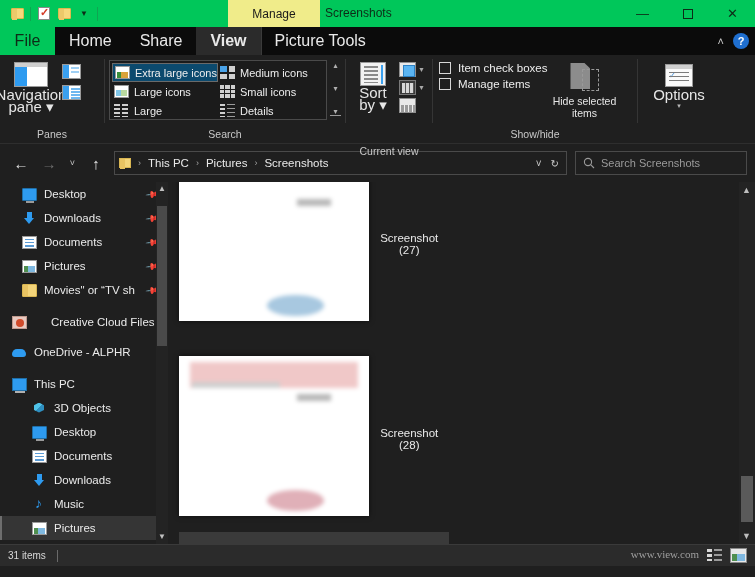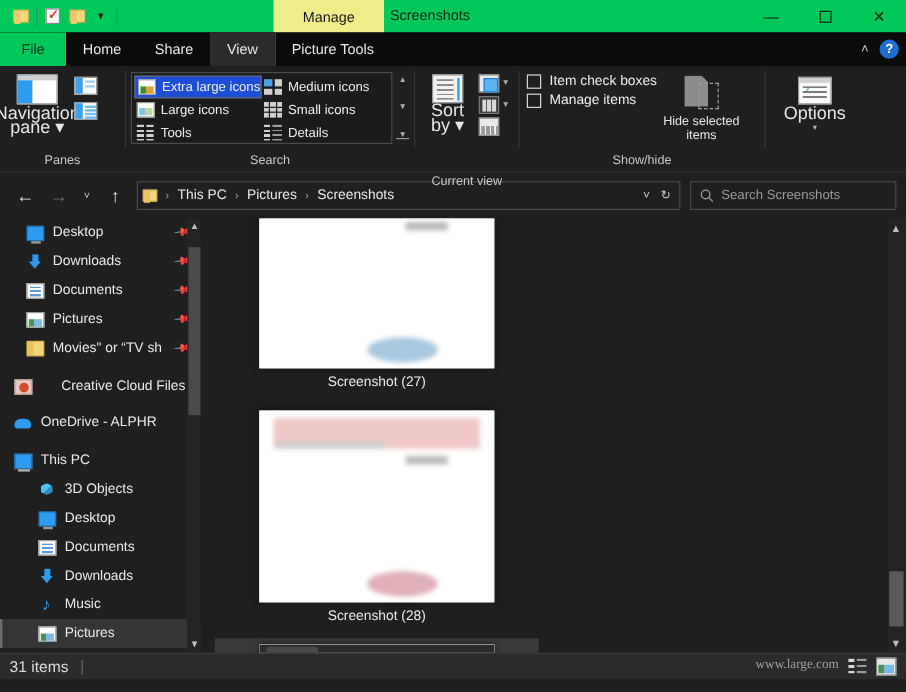--- a/index.html
+++ b/index.html
@@ -45,24 +45,24 @@
   .winctl div{
     width:45px;height:27px;display:flex;align-items:center;justify-content:center;
     font-size:13px; color:#0d2b17;
   }
   .winctl .sq{ width:10px;height:10px;border:1.4px solid #0d2b17; }
 
   
   .tabbar{ height:28px; background:#0b0b0b; display:flex; align-items:stretch; position:relative; }
   .tab{
     display:flex;align-items:center;justify-content:center;
-    font-size:12px; color:#e9e9e9; padding:0 14px; min-width:54px;
+    font-size:16px; color:#e9e9e9; padding:0 14px; min-width:54px;
   }
   .tab.file{ background:#00c75a; color:#0d2b17; font-weight:normal; min-width:55px; }
-  .tab.active{ background:#2b2b2b; }
+  .tab.active{ background:#2b2b2b;font-weight:bold; }
   .tab.ptools{ border-left:1px solid #3a3a3a; padding:0 13px; }
   .tabbar-right{ position:absolute; right:6px; top:0; height:28px; display:flex; align-items:center; gap:9px; }
   .chev-up{ font-size:11px; color:#cfcfcf; }
   .helpbtn{
     width:16px;height:16px;border-radius:50%;background:#1f6fd0;
     color:#fff;font-size:11px;font-weight:bold;display:flex;align-items:center;justify-content:center;
   }
 
   
   .ribbon{ height:89px; background:#1f1f1f; display:flex; border-bottom:1px solid #2e2e2e; position:relative; }
@@ -85,21 +85,21 @@
   .sp-icon.b:before{content:"";position:absolute;left:0;top:0;width:6px;height:100%;background:#3aa0ef;}
   .sp-icon.b:after{content:"";position:absolute;left:8px;top:2px;width:9px;height:1.5px;background:#6fb8f0;box-shadow:0 3px 0 #6fb8f0,0 6px 0 #6fb8f0,0 9px 0 #6fb8f0;}
 
   
   .g-layout{ width:240px; }
   .layout-box{
     border:1px solid #4a4a4a; background:#1b1b1b; width:218px; height:60px;
     display:flex; flex-wrap:wrap; align-content:flex-start; padding:2px 0 0 2px;
   }
   .lcell{ width:106px; height:19px; display:flex; align-items:center; gap:5px; padding-left:2px; font-size:11px; color:#ededed; }
-  .lcell.sel{ background:#1d4ed8; border:1px solid #6a6a6a; }
+  .lcell.sel{ background:#0c4a6e; border:1px solid #6a6a6a; }
   .licon{ width:15px;height:13px; flex:none; position:relative; }
   .li-xl{ background:#ffffff;border:1px solid #999; }
   .li-xl:after{content:"";position:absolute;left:1px;top:5px;width:11px;height:6px;background:linear-gradient(90deg,#3b8f3b 0 40%,#d9a23b 40% 100%);}
   .li-lg{ background:#ffffff;border:1px solid #999; }
   .li-lg:after{content:"";position:absolute;left:1px;top:4px;width:11px;height:6px;background:linear-gradient(90deg,#7fc5e8 0 45%,#b9d9a0 45% 100%);}
   .li-md{ display:grid;grid-template-columns:1fr 1fr;gap:2px; }
   .li-md i{ background:#cfcfcf; display:block; }
   .li-md i:nth-child(1){ background:#4aa3e8; }
   .li-sm{ display:grid;grid-template-columns:repeat(3,1fr);grid-template-rows:repeat(3,1fr);gap:1px; }
   .li-sm i{ background:#cfcfcf; }
@@ -214,21 +214,21 @@
   .ic-music:after{content:"\266A";position:absolute;left:3px;top:-3px;font-size:14px;color:#2e9bf0;}
   .pin{ margin-left:auto; margin-right:9px; font-size:10px; color:#9a9a9a; transform:rotate(40deg); }
   .sb-scroll{ position:absolute; right:0; top:0; width:12px; height:100%; background:#232323; }
   .sb-thumb{ position:absolute; right:1px; top:24px; width:10px; height:140px; background:#4a4a4a; }
   .sb-arrow{ position:absolute; right:1px; width:10px; height:14px; font-size:8px; color:#c0c0c0; text-align:center; line-height:14px; }
 
   
   .filearea{ flex:1; background:#1f1f1f; position:relative; overflow:hidden; }
   .grid{ position:absolute; left:10px; top:-40px; width:540px; }
   .cellwrap{ float:left; width:272px; height:195px; display:flex; flex-direction:column; align-items:center; }
-  .cell{ width:270px; height:193px; display:flex;flex-direction:column;align-items:center;justify-content:flex-start;padding-top:5px; }
+  .cell{ width:270px; height:193px; display:flex;flex-direction:row;align-items:center;justify-content:flex-start;padding-top:5px; }
   .cell.selected{ background:#3a3a3a; }
   .thumb-shadow{ width:196px; height:160px; background:#fff; box-shadow:0 0 5px rgba(0,0,0,.6); position:relative; overflow:hidden; }
   .cap{ font-size:11.5px; color:#e9e9e9; margin-top:6px; text-align:center; }
 
   
   .docthumb{ width:100%;height:100%;background:#fff; position:relative; filter:blur(2.2px); }
   .docthumb .barline{ position:absolute; background:#cfcfcf; }
   .docthumb.tinted .tint{ position:absolute; left:6%; top:4%; width:88%; height:16%; background:#f0c8c8; }
   .docthumb .blob{ position:absolute; bottom:3%; left:46%; width:30%; height:13%; border-radius:50%; }
 
@@ -239,21 +239,21 @@
 
   .fa-scroll{ position:absolute; right:0; top:0; width:16px; height:100%; background:#232323; }
   .fa-thumb{ position:absolute; right:2px; bottom:22px; width:12px; height:46px; background:#5a5a5a; }
   .fa-arrow{ position:absolute; right:3px; width:11px; height:16px; font-size:9px; color:#bdbdbd; text-align:center; line-height:16px; }
 
   
   .statusbar{
     height:22px; background:#2b2b2b; border-top:1px solid #3a3a3a;
     display:flex; align-items:center; padding:0 8px; position:relative;
   }
-  .status-txt{ font-size:13px; color:#d8d8d8; }
+  .status-txt{ font-size:10px; color:#d8d8d8; }
   .status-sep{ width:1px;height:12px;background:#6a6a6a;margin-left:11px; }
   .status-right{ margin-left:auto; display:flex; align-items:center; gap:7px; }
   .vbtn{ width:17px;height:15px;position:relative; }
   .vbtn-det{ background:transparent; }
   .vbtn-det:before{content:"";position:absolute;left:1px;top:1px;width:5px;height:12px;background:linear-gradient(#d8d8d8 0 3px,transparent 3px 5px,#d8d8d8 5px 8px,transparent 8px 10px,#d8d8d8 10px 12px);}
   .vbtn-det:after{content:"";position:absolute;left:8px;top:1px;width:8px;height:12px;background:linear-gradient(#9a9a9a 0 2px,transparent 2px 5px,#9a9a9a 5px 7px,transparent 7px 10px,#9a9a9a 10px 12px);}
   .vbtn-big{ background:#e8e8e8;border:1px solid #8a8a8a; }
   .vbtn-big:after{content:"";position:absolute;left:1px;top:5px;width:13px;height:7px;background:linear-gradient(90deg,#4f8f4f 0 38%,#7fb8e0 38% 100%);}
   .watermark{
     position:absolute; right:56px; top:3px; font-size:11px; color:#9f9f9f;
@@ -355,21 +355,21 @@
               <i></i>
               <i></i>
             </span>
           <span>Small icons</span>
         </div>
         <div class="lcell">
           <span class="licon li-list">
               <i></i>
               <i></i>
             </span>
-          <span>Tools</span>
+          <span>Large</span>
         </div>
         <div class="lcell">
           <span class="licon li-det">
               <i></i>
               <i></i>
             </span>
           <span>Details</span>
         </div>
       </div>
       <div class="layout-scroll">
@@ -609,18 +609,18 @@
       <div class="fa-arrow" style="top:0;">▲</div>
       <div class="fa-thumb"></div>
       <div class="fa-arrow" style="bottom:0;">▼</div>
     </div>
   </div>
 </div>
 
 <div class="statusbar">
   <span class="status-txt">31 items</span>
   <span class="status-sep"></span>
-  <span class="watermark">www.large.com</span>
+  <span class="watermark">www.view.com</span>
   <span class="status-right">
     <span class="vbtn vbtn-det"></span>
     <span class="vbtn vbtn-big"></span>
   </span>
 </div>
 
 </body></html>

